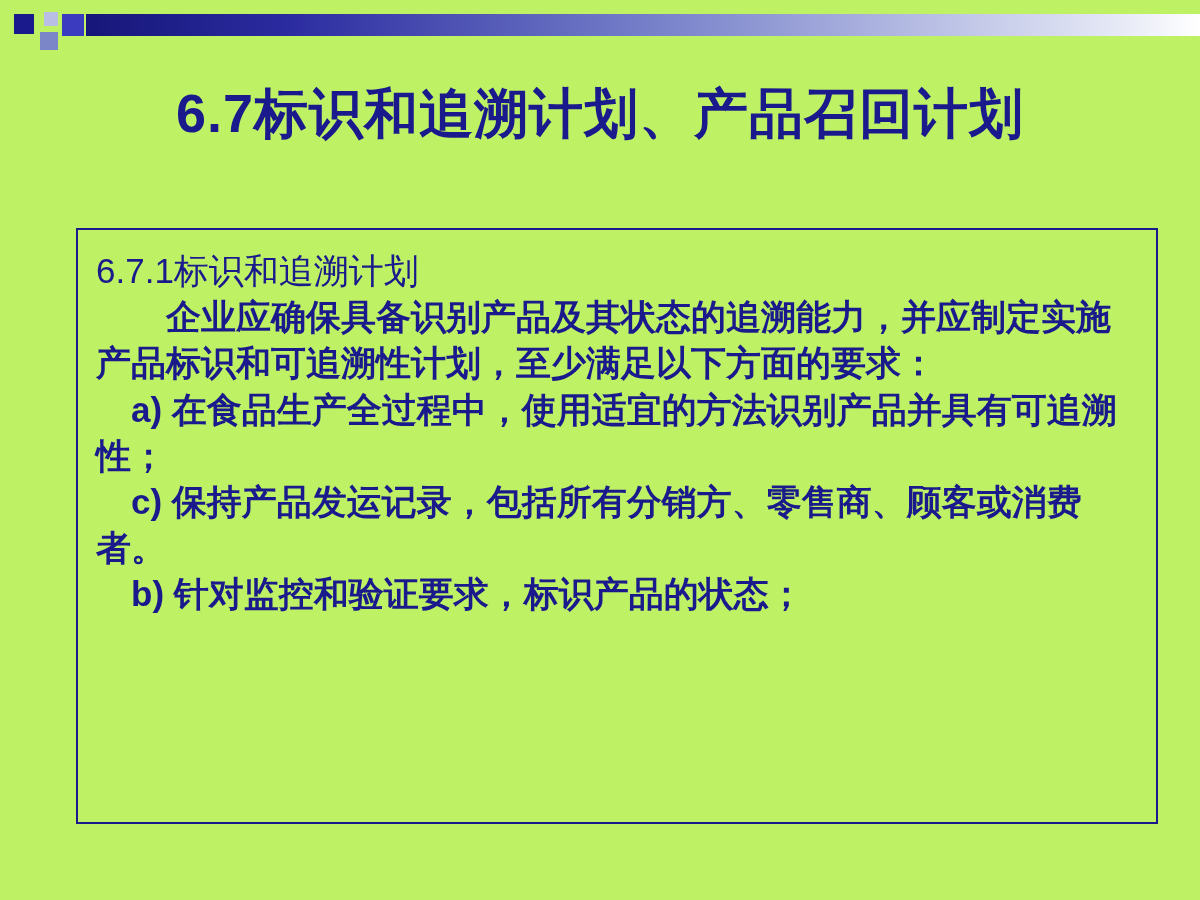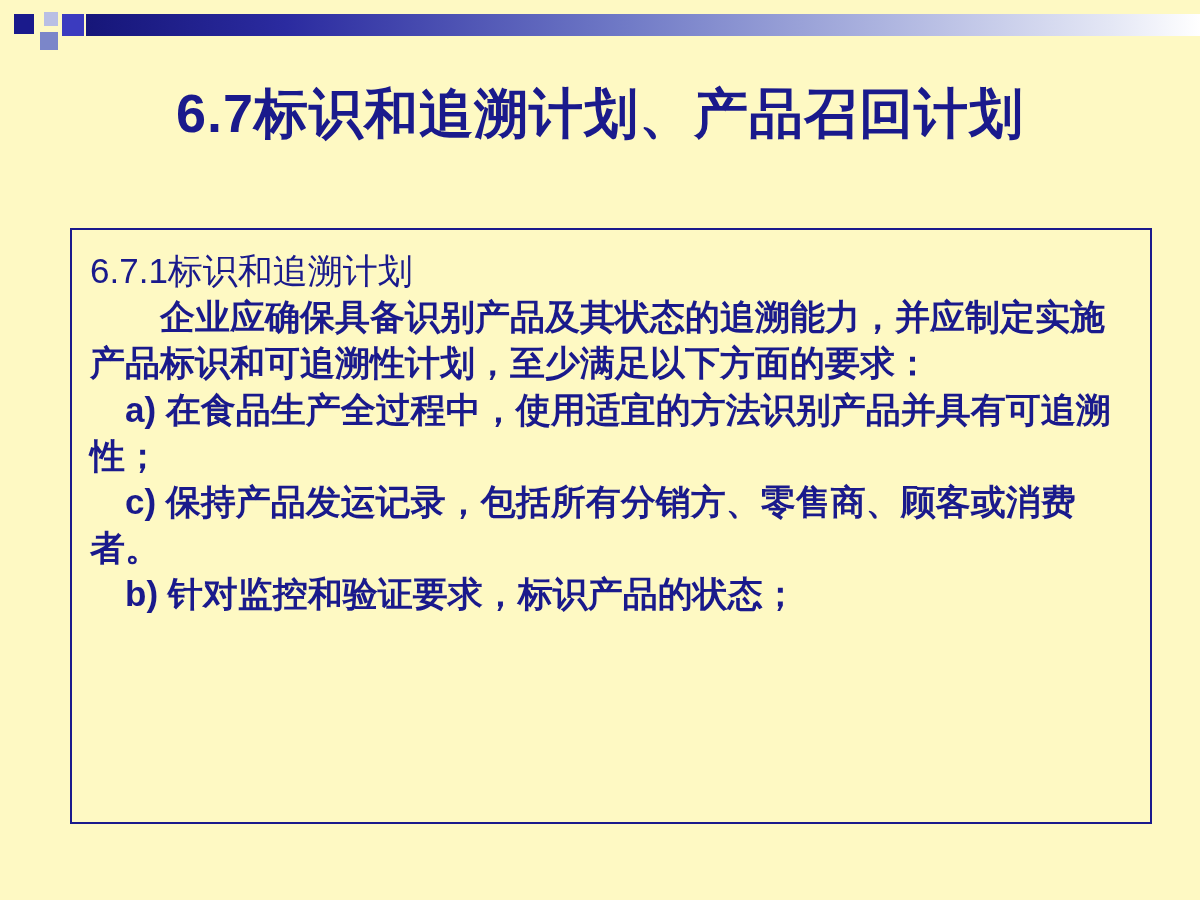--- a/index.html
+++ b/index.html
@@ -10,21 +10,21 @@
     width: 1200px;
     height: 900px;
     background: #ffffff;
     font-family: "Liberation Sans", sans-serif;
     overflow: hidden;
   }
   .slide {
     position: relative;
     width: 1200px;
     height: 900px;
-    background: #fef9c3;
+    background: #bef264;
   }
 
   
   .deco {
     position: absolute;
     top: 0;
     left: 0;
     width: 1200px;
     height: 62px;
   }
@@ -56,21 +56,21 @@
     color: #1a1a8c;
     font-size: 54px;
     font-weight: bold;
     letter-spacing: 1px;
     white-space: nowrap;
   }
 
   
   .body-box {
     position: absolute;
-    left: 70px;
+    left: 76px;
     top: 228px;
     width: 1082px;
     height: 596px;
     border: 2px solid #1a1a8c;
     box-sizing: border-box;
     padding: 18px 18px 10px 18px;
   }
   .body-text {
     color: #1a1a8c;
     font-size: 35px;

